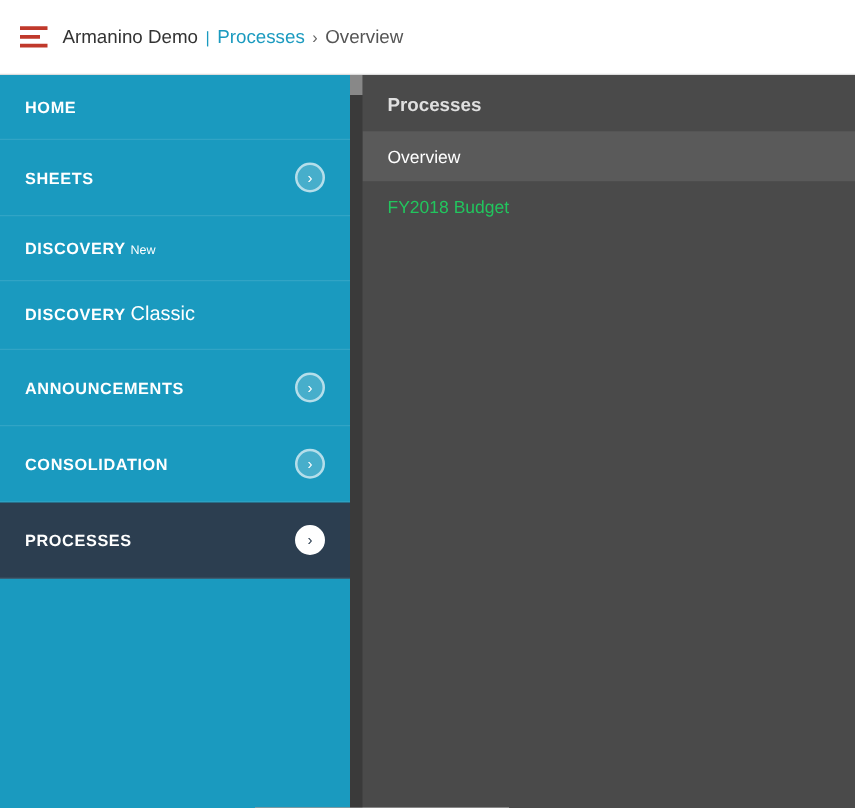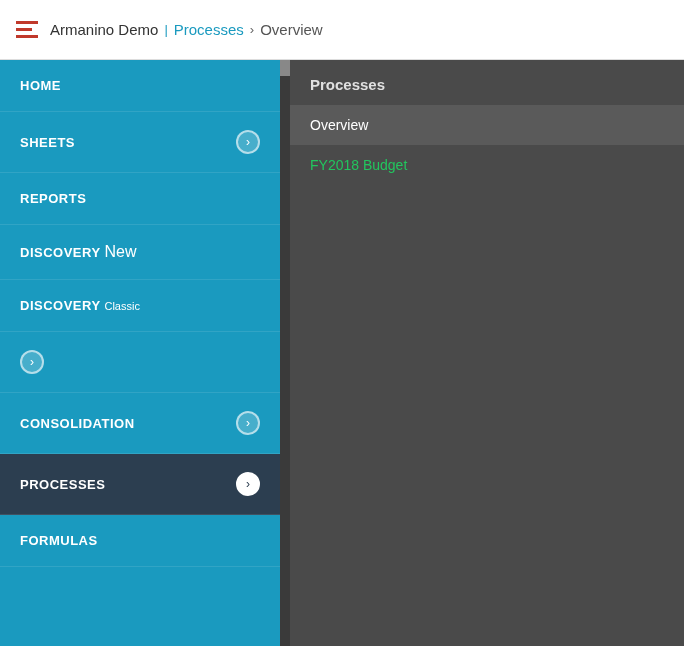--- a/index.html
+++ b/index.html
@@ -187,50 +187,45 @@
 
     <div class="sidebar-item">
       <span class="sidebar-item-label">HOME</span>
     </div>
 
     <div class="sidebar-item">
       <span class="sidebar-item-label">SHEETS</span>
       <div class="sidebar-chevron filled">›</div>
     </div>
 
-    <div class="sidebar-item">
-      <span class="sidebar-item-label">REPORTS</span>
-    </div>
-
-    <div class="sidebar-item">
-      <span class="sidebar-item-label">DISCOVERY <span style="font-size:16px;font-weight:400;text-transform:none;letter-spacing:0;">New</span></span>
-    </div>
-
-    <div class="sidebar-item">
-      <span class="sidebar-item-label">DISCOVERY <span style="font-size:11px;font-weight:400;text-transform:none;letter-spacing:0;">Classic</span></span>
-    </div>
-
-    <div class="sidebar-item">
+
+    <div class="sidebar-item">
+      <span class="sidebar-item-label">DISCOVERY <span style="font-size:10px;font-weight:400;text-transform:none;letter-spacing:0;">New</span></span>
+    </div>
+
+    <div class="sidebar-item">
+      <span class="sidebar-item-label">DISCOVERY <span style="font-size:16px;font-weight:400;text-transform:none;letter-spacing:0;">Classic</span></span>
+    </div>
+
+    <div class="sidebar-item">
+      <span class="sidebar-item-label">ANNOUNCEMENTS</span>
       <div class="sidebar-chevron filled">›</div>
     </div>
 
     <div class="sidebar-item">
       <span class="sidebar-item-label">CONSOLIDATION</span>
       <div class="sidebar-chevron filled">›</div>
     </div>
 
     <div class="sidebar-item active">
       <span class="sidebar-item-label">PROCESSES</span>
       <div class="sidebar-chevron active-filled">›</div>
     </div>
 
 
-    <div class="sidebar-item">
-      <span class="sidebar-item-label">FORMULAS</span>
-    </div>
 
   </nav>
 
   <div class="content-area">
     <div class="content-scrollbar">
       <div class="scrollbar-thumb"></div>
     </div>
     <div class="content-inner">
       <div class="processes-header">Processes</div>
       <div class="process-list-item selected">Overview</div>

